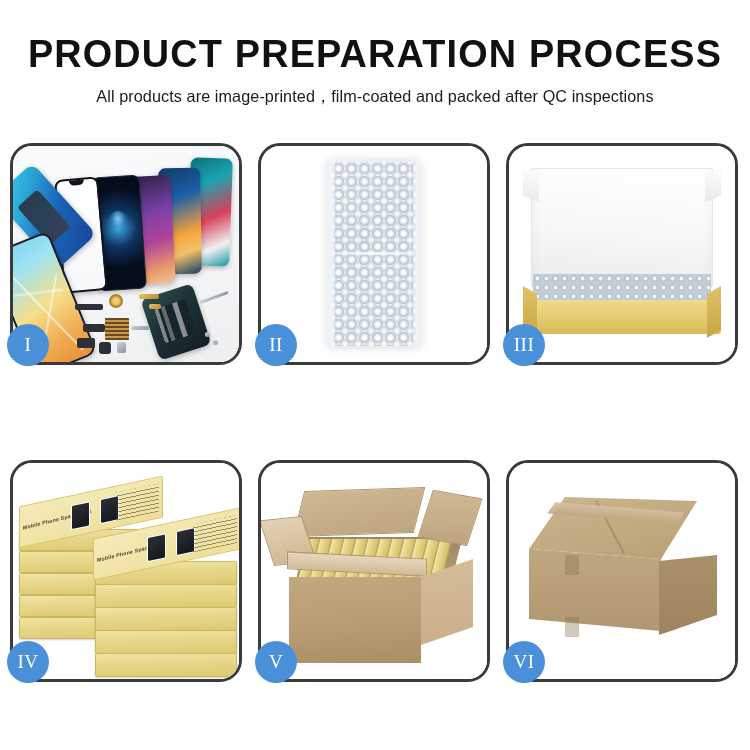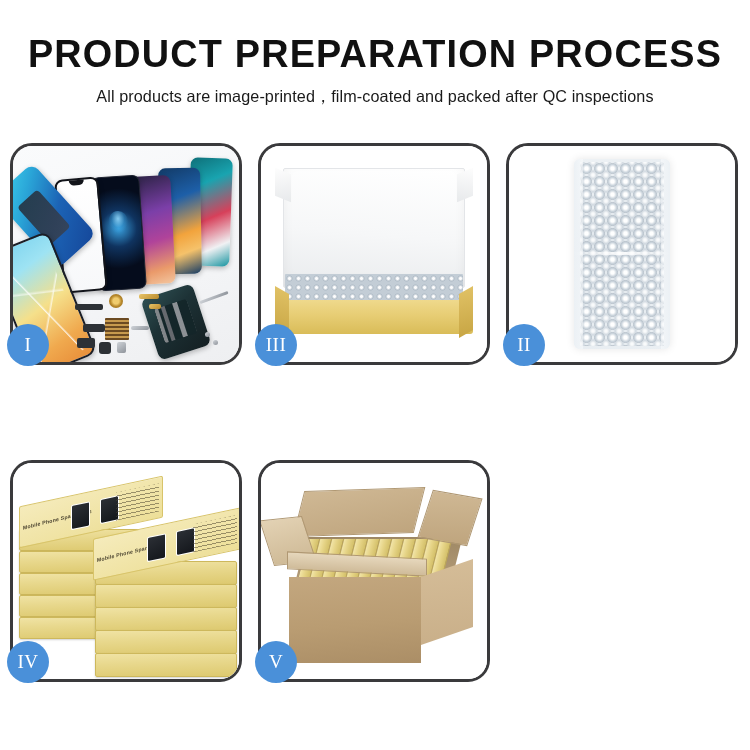--- a/index.html
+++ b/index.html
@@ -390,41 +390,41 @@
       <div class="part silver" style="left:104px;top:196px;width:9px;height:11px;"></div>
       <div class="part silver" style="left:118px;top:180px;width:18px;height:4px;"></div>
       <div class="part silver" style="left:192px;top:186px;width:5px;height:5px;border-radius:50%;"></div>
       <div class="part silver" style="left:200px;top:194px;width:5px;height:5px;border-radius:50%;"></div>
       <div class="part silver" style="left:186px;top:150px;width:30px;height:3px;transform:rotate(-20deg);"></div>
     </div>
     <div class="badge">I</div>
   </div>
 
   <div class="panel">
-    <div class="panel-inner p3">
-      <div class="mailer">
-        <div class="m-lid"></div>
-        <div class="m-fill"></div>
-        <div class="m-base"></div>
-      </div>
-    </div>
-    <div class="badge">III</div>
-  </div>
-
-  <div class="panel">
     <div class="panel-inner p2">
       <div class="bubble-bag">
         <div class="bubbles"></div>
         <div class="bubbles2"></div>
         <div class="bag-seam"></div>
         <div class="bag-edge l"></div>
         <div class="bag-edge r"></div>
       </div>
     </div>
     <div class="badge">II</div>
+  </div>
+
+  <div class="panel">
+    <div class="panel-inner p3">
+      <div class="mailer">
+        <div class="m-lid"></div>
+        <div class="m-fill"></div>
+        <div class="m-base"></div>
+      </div>
+    </div>
+    <div class="badge">III</div>
   </div>
 
   <div class="panel">
     <div class="panel-inner p4">
       <div class="stack">
         <div class="sbox bl bl1"></div>
         <div class="sbox bl bl2"></div>
         <div class="sbox bl bl3"></div>
         <div class="sbox bl bl4"></div>
         <div class="sbox bl bl5"></div>
@@ -484,14 +484,29 @@
         <div class="flap left"></div>
         <div class="c-rim"></div>
         <div class="flap frontlip"></div>
         <div class="c-front"></div>
         <div class="c-side"></div>
       </div>
     </div>
     <div class="badge">V</div>
   </div>
 
+  <div class="panel">
+    <div class="panel-inner p6">
+      <div class="sealed">
+        <div class="sc-top">
+          <span class="sc-seamv"></span>
+        </div>
+        <div class="sc-tape"></div>
+        <div class="sc-left"></div>
+        <div class="sc-right"></div>
+        <div class="sc-tab a"></div>
+        <div class="sc-tab b"></div>
+      </div>
+    </div>
+    <div class="badge">VI</div>
+  </div>
 
 </div>
 
 </body></html>

